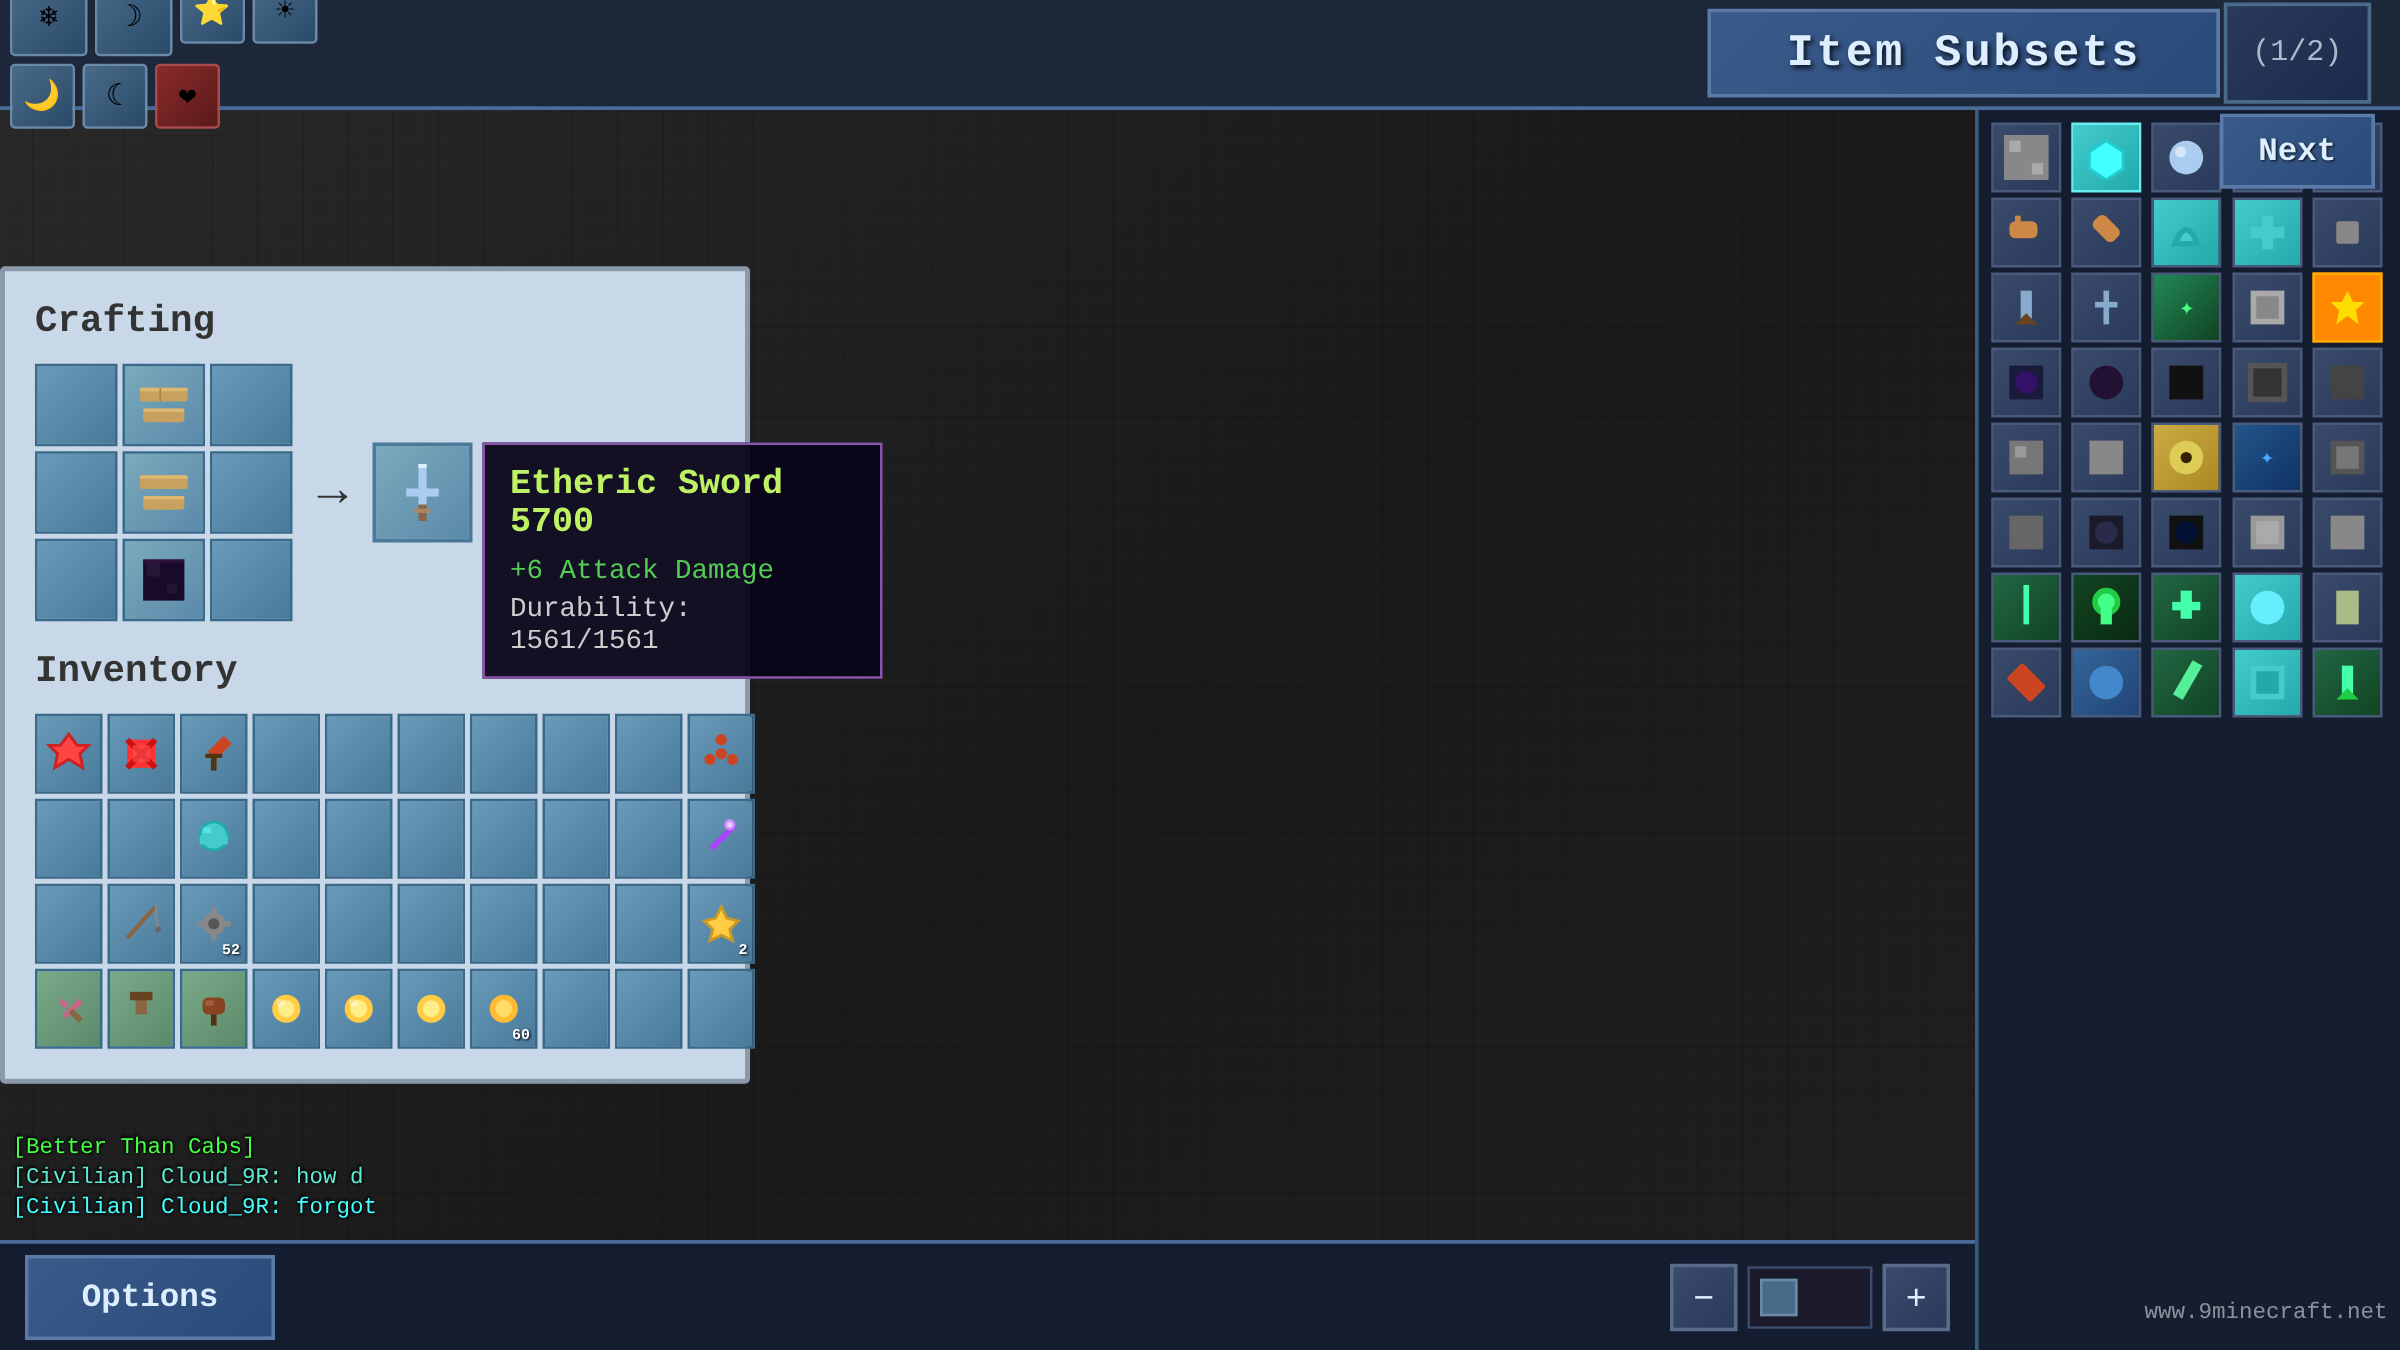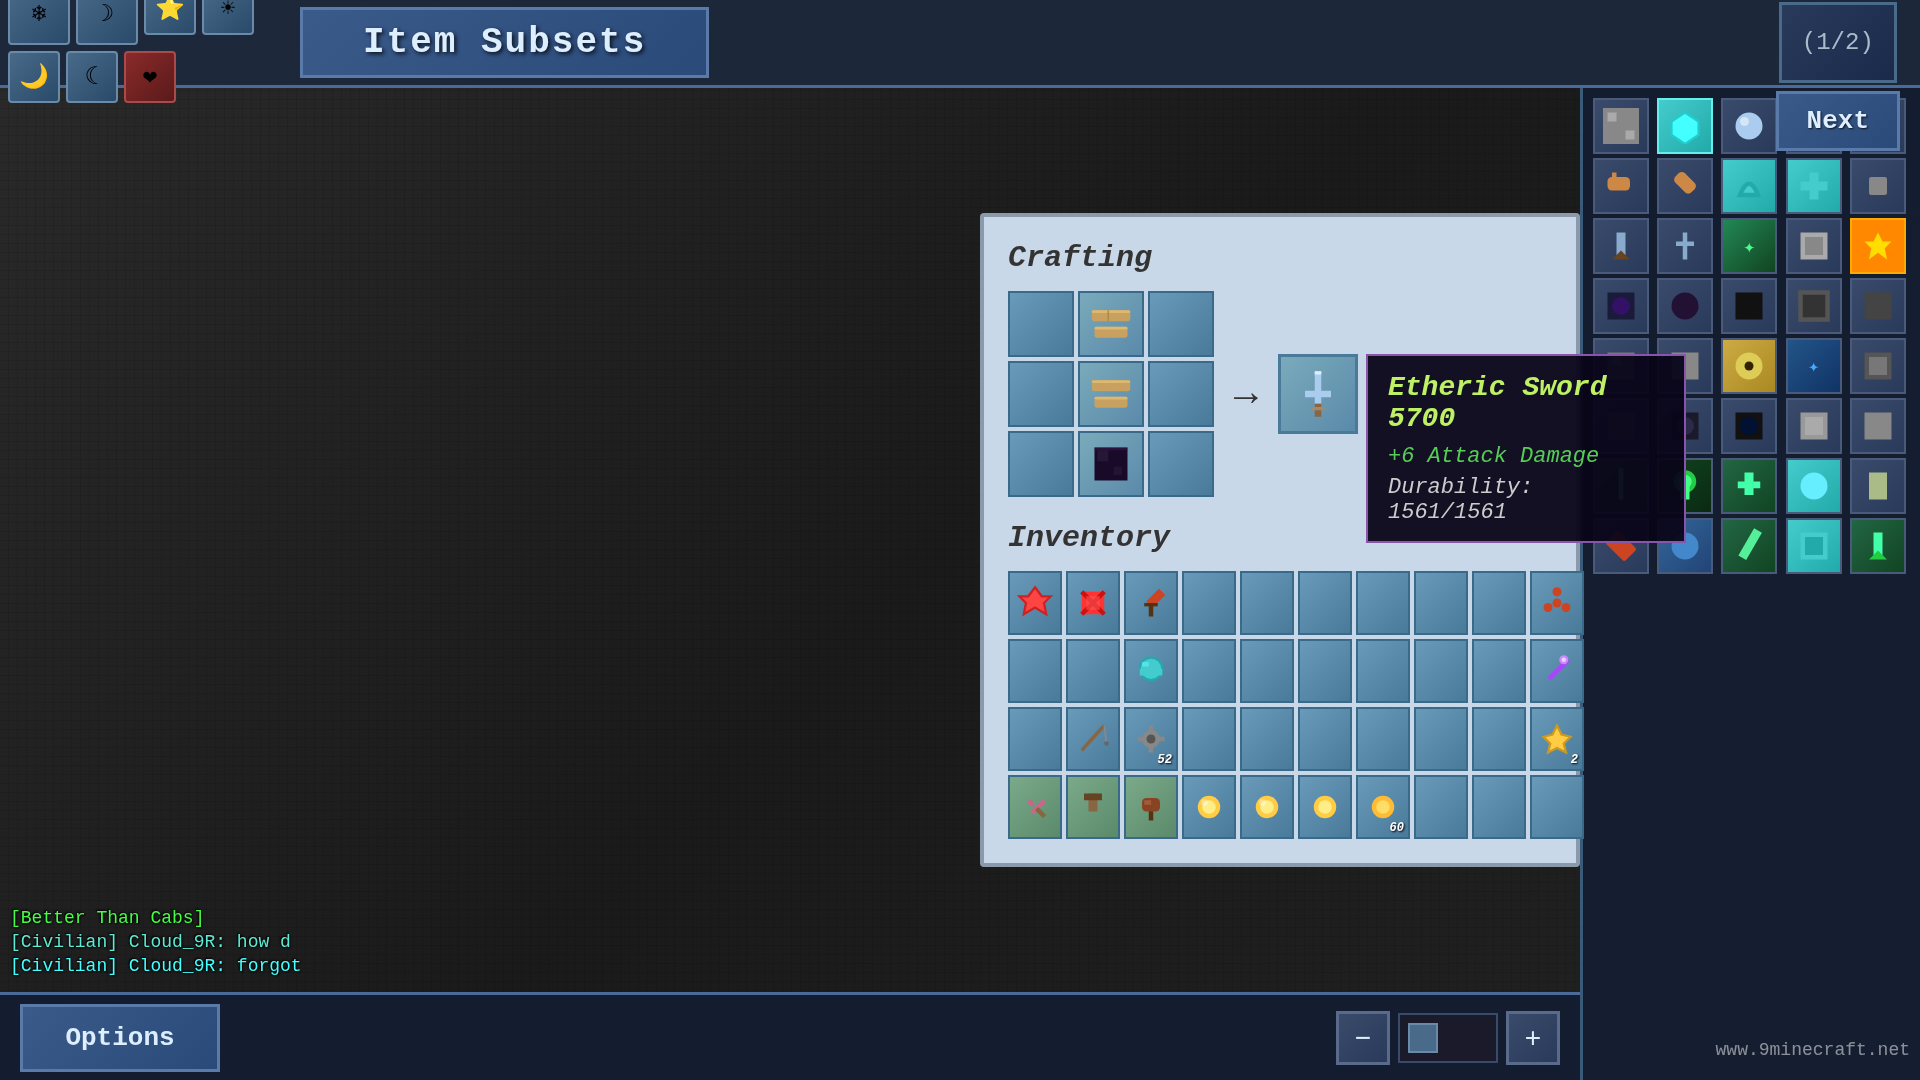--- a/index.html
+++ b/index.html
@@ -72,21 +72,21 @@
     }
 
     .icon-btn.heart {
       background: linear-gradient(135deg, #8a2a2a, #5a1a1a);
       border-color: #aa4a4a;
     }
 
     .title-center {
       flex: 1;
       display: flex;
-      justify-content: flex-start;
+      justify-content: flex-end;
     }
 
     .title-box {
       background: linear-gradient(135deg, #3a5a8a, #2a4a7a);
       border: 3px solid #5a7aaa;
       padding: 12px 60px;
       font-size: 36px;
       color: #ddeeff;
       font-weight: bold;
       letter-spacing: 2px;
@@ -155,23 +155,22 @@
 
     
     .main-content {
       position: absolute;
       top: 88px;
       left: 0;
       right: 340px;
       bottom: 88px;
       display: flex;
       align-items: center;
-      justify-content: flex-end;
+      justify-content: flex-start;
       z-index: 5;
-      font-style: italic;
     }
 
     
     .crafting-modal {
       background: #c8d8e8;
       border: 4px solid #8a9aaa;
       border-radius: 4px;
       padding: 24px;
       width: 600px;
       position: relative;

